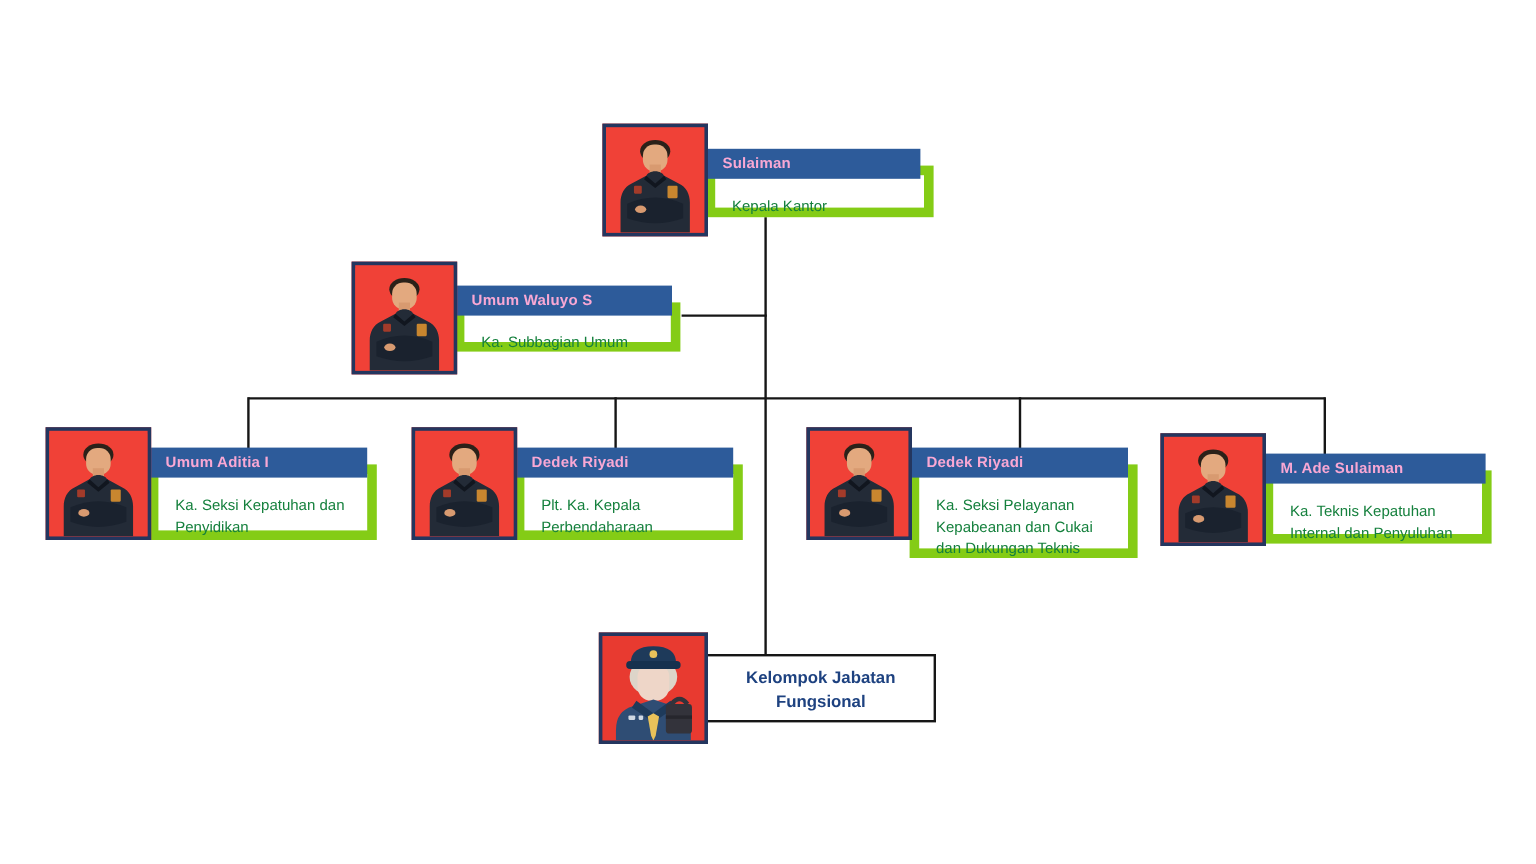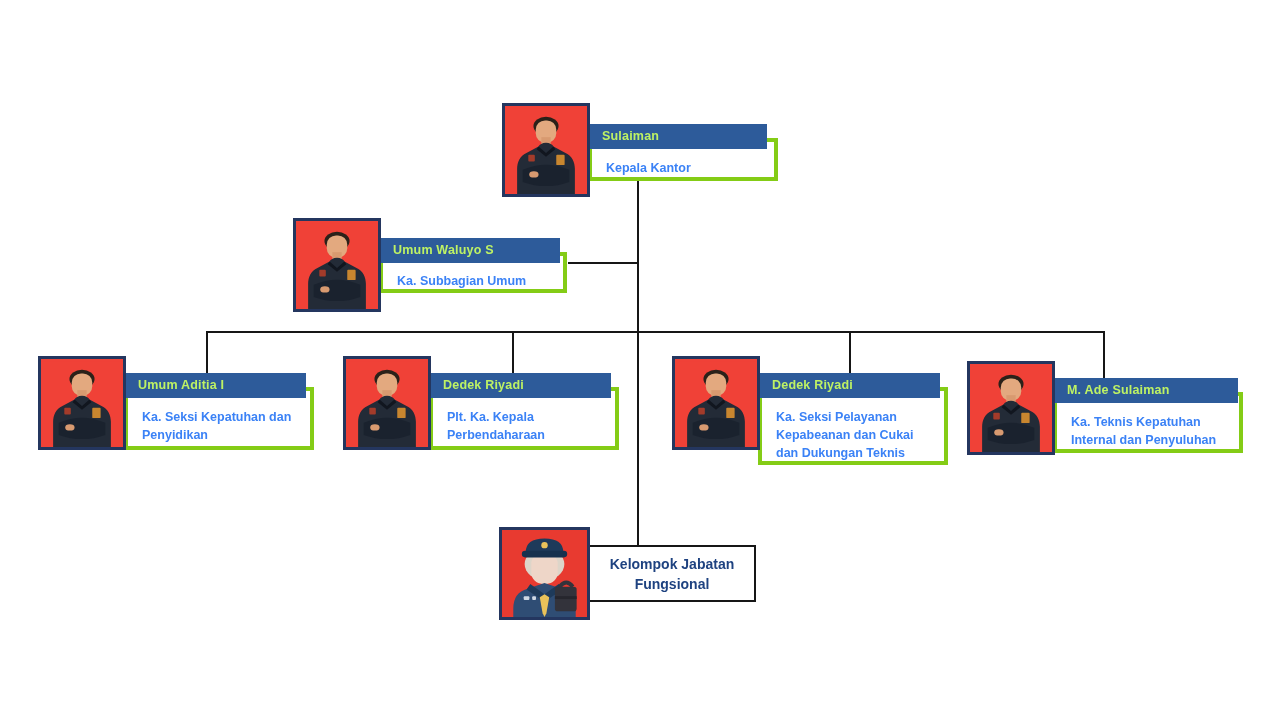--- a/index.html
+++ b/index.html
@@ -11,37 +11,37 @@
   svg.connectors{position:absolute;left:0;top:0;z-index:0;}
   .node{position:absolute;left:0;top:0;}
   .photo{
     position:absolute;z-index:3;box-sizing:border-box;
     width:88px;height:94px;border:3px solid #24365f;background:#f04137;
     left:var(--px);top:var(--py);
   }
   .photo svg{display:block;width:100%;height:100%;}
   .bar{
     position:absolute;z-index:2;box-sizing:border-box;
-    height:25px;line-height:25px;background:#2d5b9a;color:#bef264;
+    height:25px;line-height:25px;background:#2d5b9a;color:#f9a8d4;
     font-size:12.5px;font-weight:bold;padding-left:14px;letter-spacing:.2px;
     left:var(--bx);top:var(--by);width:var(--bw,182px);
     white-space:nowrap;overflow:hidden;
   }
   .nbox{
     position:absolute;z-index:1;box-sizing:border-box;
-    background:#ffffff;border:4px solid #84cc16;
+    background:#ffffff;border:8px solid #84cc16;
     left:var(--bx);top:calc(var(--by) + 14px);
     width:var(--boxw,190px);height:var(--bh);
     padding:var(--pt,17px) 10px 0 14px;
-    font-size:12.5px;font-weight:700;color:#3b82f6;line-height:18px;
+    font-size:12.5px;font-weight:400;color:#15803d;line-height:18px;
   }
   .func-box{
     position:absolute;z-index:1;box-sizing:border-box;
     background:#ffffff;border:2px solid #161616;
-    left:588px;top:545px;width:168px;height:57px;
+    left:588px;top:545px;width:192px;height:57px;
     display:flex;align-items:center;justify-content:center;text-align:center;
     font-size:14px;font-weight:600;color:#1e4280;line-height:20px;
     padding:0 6px;
   }
   .func-photo{--px:499px;--py:527px;width:91px;height:93px;background:#e83a30;}
   .hidden-defs{position:absolute;width:0;height:0;overflow:hidden;}
 </style>
 </head>
 <body>
 

